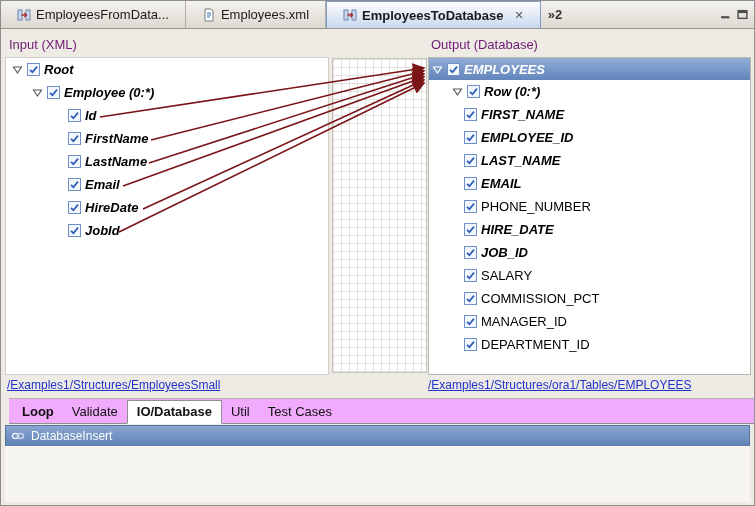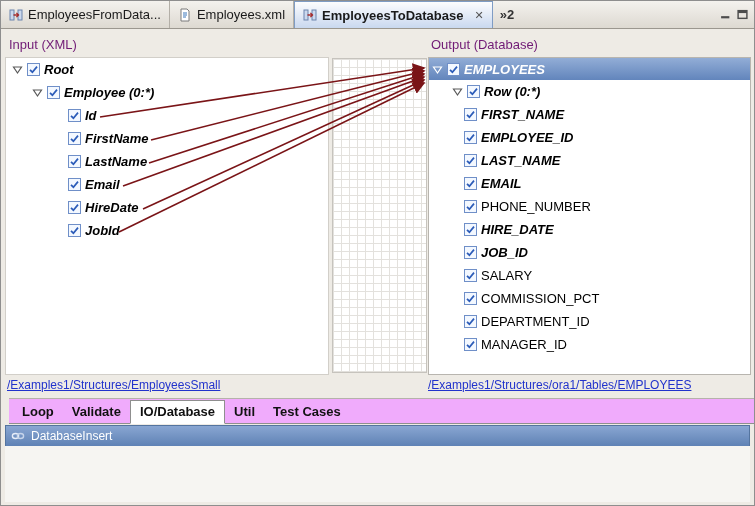--- a/index.html
+++ b/index.html
@@ -1,21 +1,21 @@
 <!DOCTYPE html>
 <html><head>
 <meta charset="utf-8">
 <style>
   html,body{margin:0;padding:0;background:#cfcbc3;font-family:"Liberation Sans",sans-serif;}
   #window{position:relative;width:753px;height:504px;background:#eeebe5;border:1px solid #8e8e8e;overflow:hidden;}
 
   
   .tabbar{position:absolute;top:0;left:0;right:0;height:27px;background:linear-gradient(#f4f2ee,#ddd9d1);
           border-bottom:1px solid #9b978f;display:flex;align-items:stretch;}
-  .etab{display:flex;align-items:center;gap:5px;padding:0 8px;border-right:1px solid #b3afa7;
+  .etab{display:flex;align-items:center;gap:5px;padding:0 16px;border-right:1px solid #b3afa7;
         font-size:13px;color:#1a1a1a;cursor:default;}
   .etab.active{background:linear-gradient(#fdfdfe,#c9d8ef);border:1px solid #7f9cc4;border-bottom:none;font-weight:bold;}
   .tab-icon{width:14px;height:14px;flex:0 0 auto;}
   .tab-close{margin-left:6px;font-size:11px;color:#555;font-weight:normal;}
   .tab-overflow{display:flex;align-items:center;padding:0 7px;font-size:13px;font-weight:bold;color:#333;}
   .tabbar-spacer{flex:1;}
   .win-icons{display:flex;align-items:center;gap:6px;padding:0 6px;}
   .win-icons svg{width:11px;height:11px;}
 
   
@@ -44,21 +44,21 @@
   .map-lines{position:absolute;left:0;top:0;pointer-events:none;}
 
   
   .res-link{position:absolute;top:377px;font-size:12px;color:#2233cc;text-decoration:underline;cursor:pointer;}
   .src-link{left:6px;}
   .dst-link{left:427px;}
 
   
   .btabs{position:absolute;top:397px;left:8px;right:0;height:24px;display:flex;align-items:flex-end;
          padding-left:4px;border-top:1px solid #b5b2aa;border-bottom:1px solid #8f8f8f;background:#f0abfc;}
-  .btab{padding:3px 9px 4px 9px;font-size:13px;color:#111;cursor:default;font-weight:bold;}
+  .btab{padding:3px 9px 4px 9px;font-size:13px;color:#111;cursor:default;}
   .btab.b{font-weight:bold;}
   .btab.active{background:#fff;border:1px solid #8f8f8f;border-bottom:1px solid #fff;margin-bottom:-1px;font-weight:bold;}
 
   
   .op-header{position:absolute;top:424px;left:4px;right:4px;height:20px;background:linear-gradient(#89a6d2,#5f82b5);
              border:1px solid #54749f;display:flex;align-items:center;gap:6px;padding-left:5px;
              color:#fff;font-size:12px;}
   .op-body{position:absolute;top:445px;left:4px;right:4px;bottom:3px;background:#f6f5f2;}
 </style>
 </head>
@@ -263,27 +263,27 @@
     <div class="trow pr-leaf">
       <svg class="nico">
           <use href="#node-ic"></use>
         </svg>
       <span>COMMISSION_PCT</span>
     </div>
     <div class="trow pr-leaf">
       <svg class="nico">
           <use href="#node-ic"></use>
         </svg>
+      <span>MANAGER_ID</span>
+    </div>
+    <div class="trow pr-leaf">
+      <svg class="nico">
+          <use href="#node-ic"></use>
+        </svg>
       <span>DEPARTMENT_ID</span>
-    </div>
-    <div class="trow pr-leaf">
-      <svg class="nico">
-          <use href="#node-ic"></use>
-        </svg>
-      <span>MANAGER_ID</span>
     </div>
   </div>
 
   <svg class="map-lines" width="753" height="400">
     <defs>
       <marker id="arr" markerWidth="8" markerHeight="8" refX="7" refY="4" orient="auto">
         <path d="M0,0 L8,4 L0,8 Z" fill="#7a1417"></path>
       </marker>
     </defs>
     <line x1="99" y1="116" x2="423" y2="67" stroke="#7a1417" stroke-width="1.6" marker-end="url(#arr)"></line>

